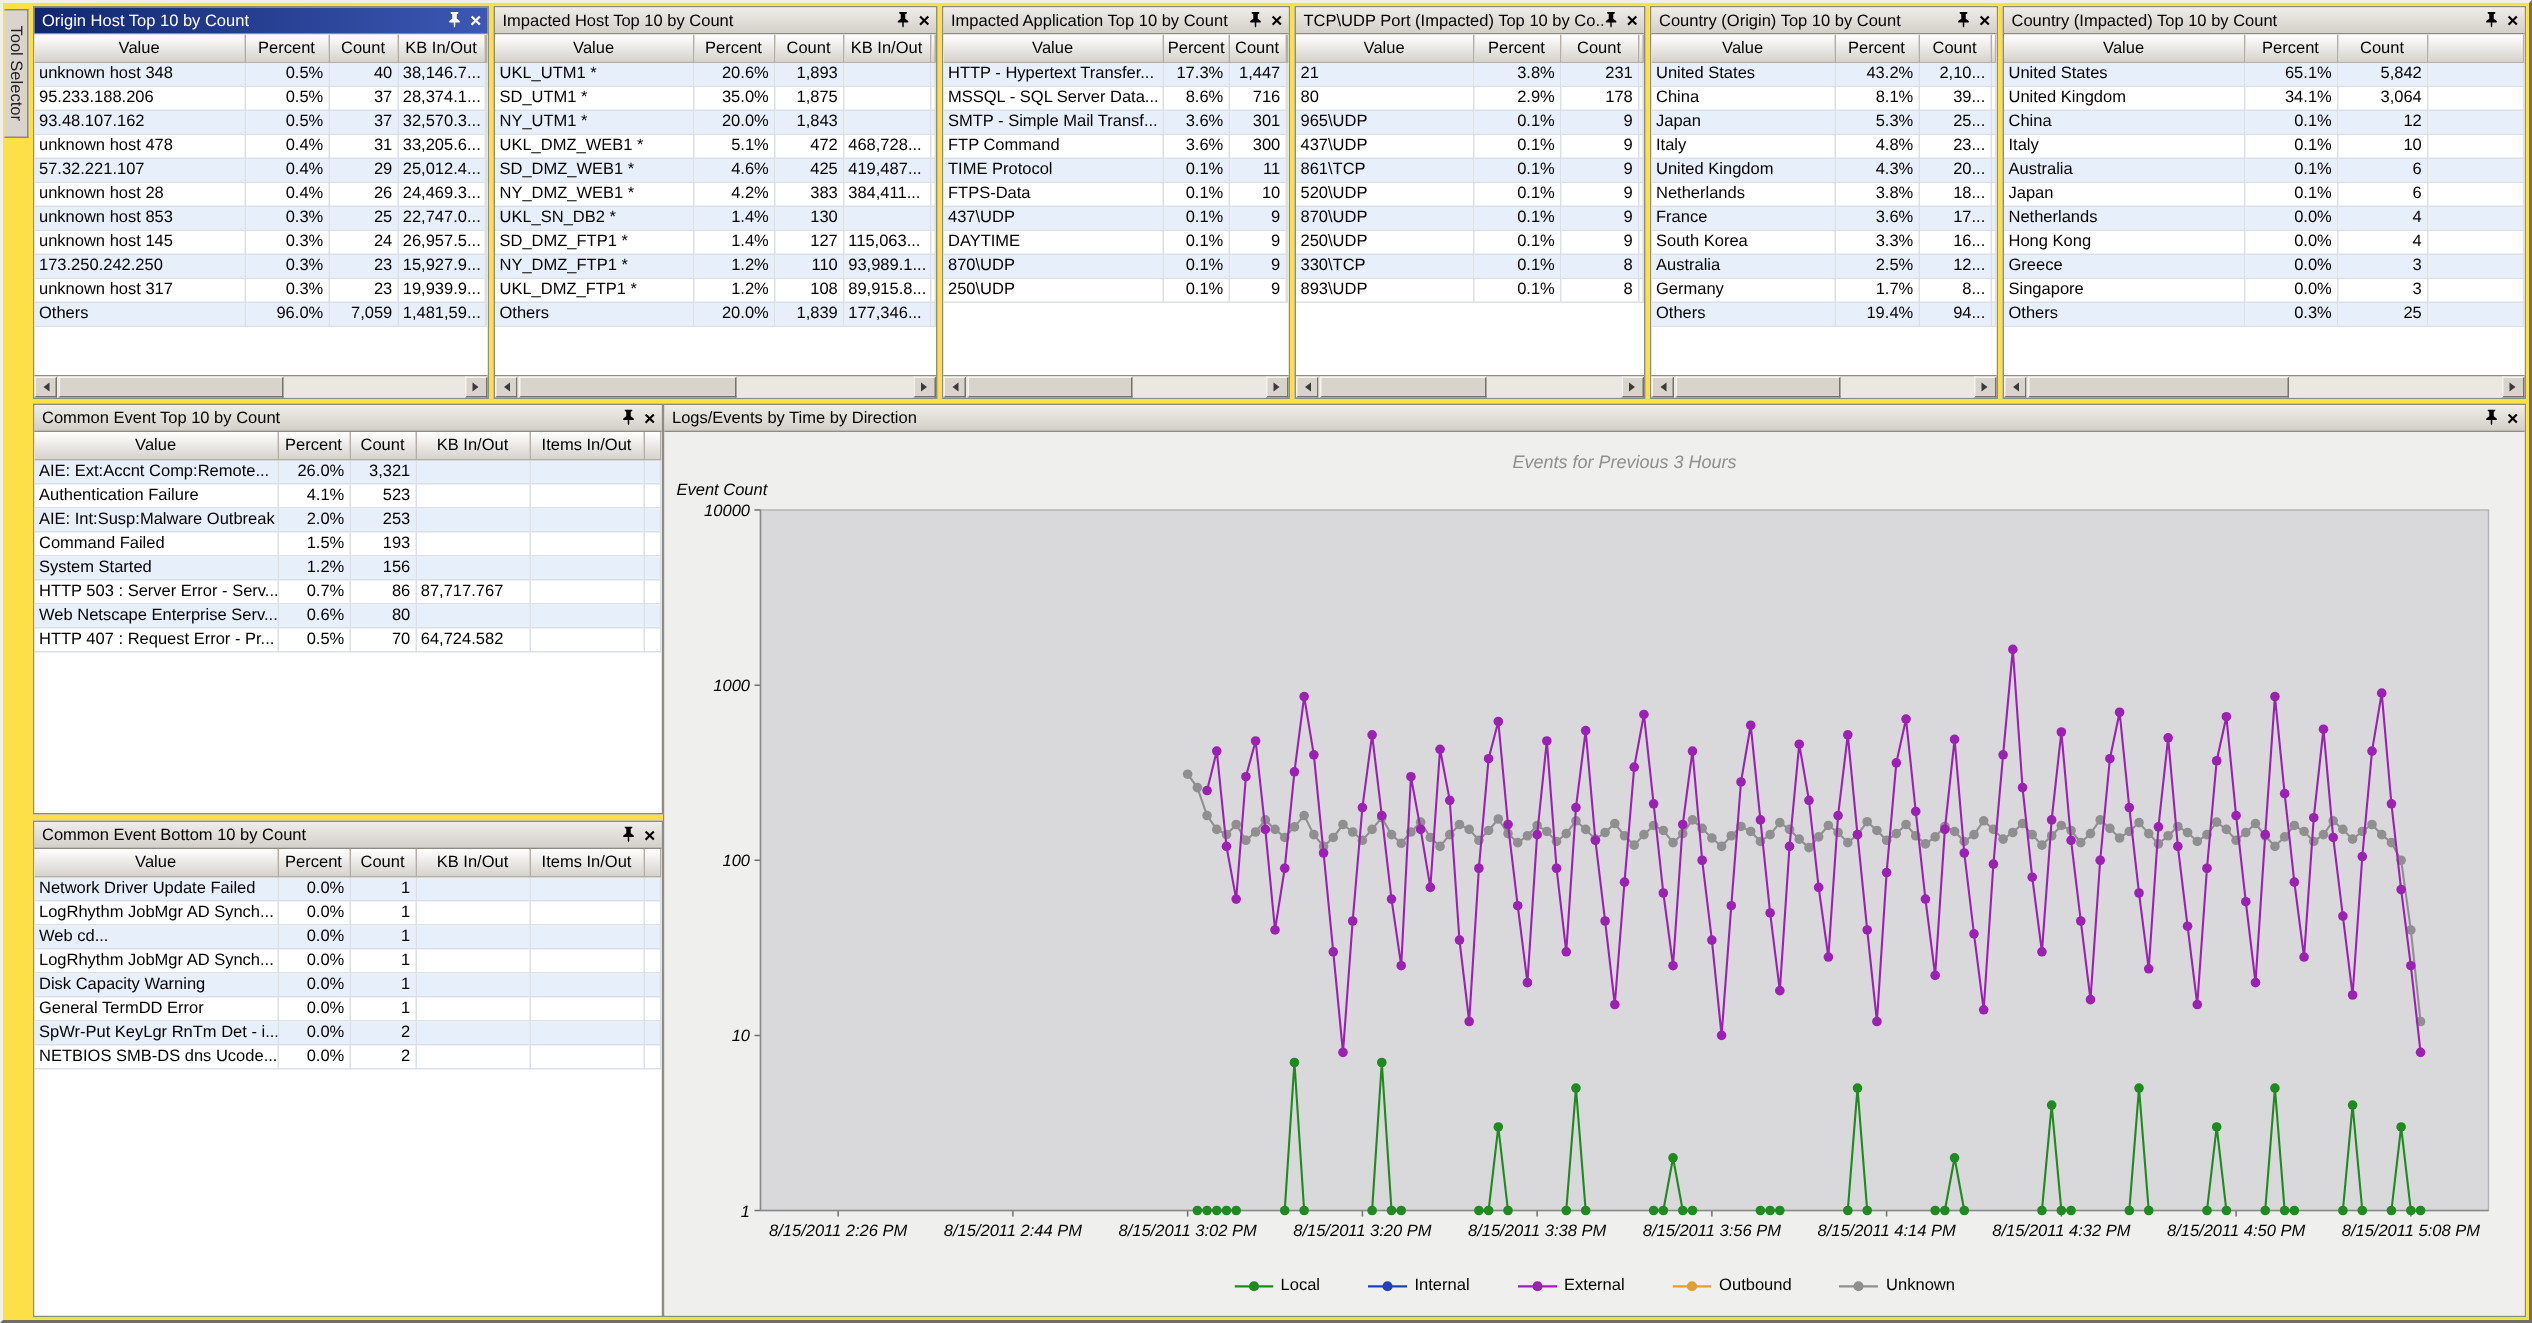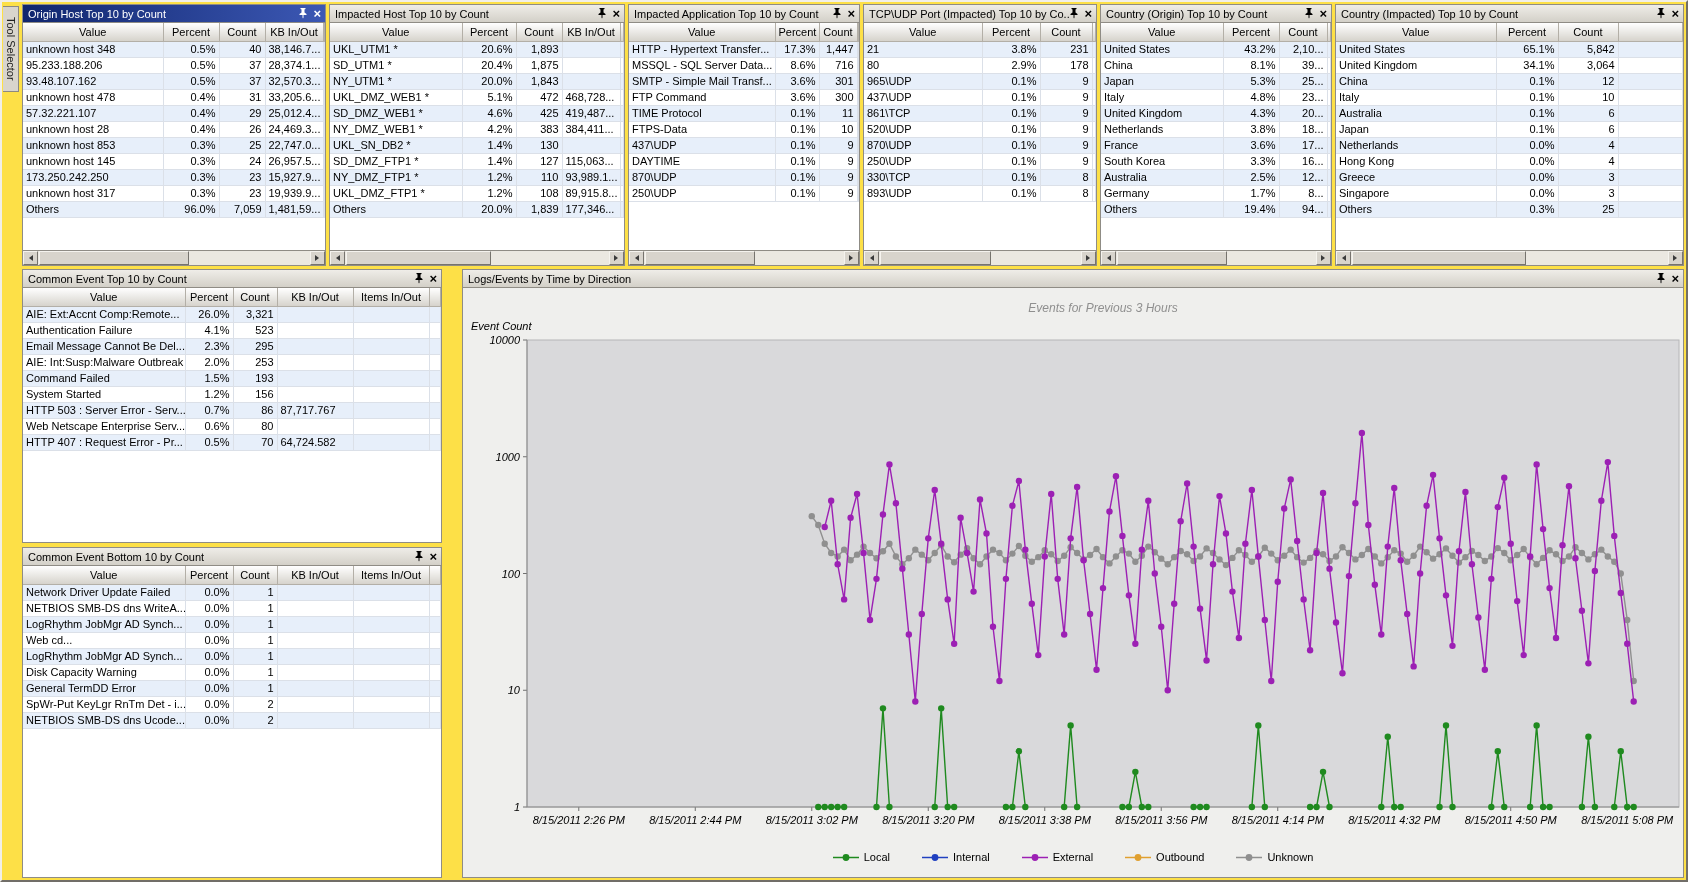--- a/index.html
+++ b/index.html
@@ -11,21 +11,21 @@
          display:flex; overflow:hidden; }
 
   .tool-strip { width:18px; }
   .tool-tab { margin-top:4px; margin-left:1px; width:16px; height:86px;
               background:#d9d5cd; border:1px solid #8c8981; border-left:none;
               display:flex; align-items:center; justify-content:center;
               writing-mode:vertical-rl; font-size:11px; color:#222; }
 
   .content { flex:1; padding:2px; display:flex; flex-direction:column; gap:3px; min-width:0; }
   .top-row { height:262px; display:flex; gap:3px; }
-  .bottom-row { flex:1; display:flex; gap:20px; min-height:0; }
+  .bottom-row { flex:1; display:flex; gap:0; min-height:0; }
   .left-col { width:420px; display:flex; flex-direction:column; gap:4px; }
 
   .panel { background:#fff; border:1px solid #8f8c85; display:flex; flex-direction:column; min-width:0; }
   .p0{width:304px} .p1{width:296px} .p2{width:232px} .p3{width:234px} .p4{width:232px} .p5{flex:1}
   .ce-top{height:274px} .ce-bottom{flex:1}
   .chart-panel{flex:1; min-width:0;}
 
   .titlebar { height:18px; flex:0 0 18px; display:flex; align-items:center;
               padding:0 4px 0 5px; background:linear-gradient(#efede8,#d3d0c8);
               border-bottom:1px solid #8f8c85; color:#000; }
@@ -239,21 +239,21 @@
               <tbody>
                 <tr>
                   <td>UKL_UTM1 *</td>
                   <td class="num">20.6%</td>
                   <td class="num">1,893</td>
                   <td></td>
                   <td></td>
                 </tr>
                 <tr>
                   <td>SD_UTM1 *</td>
-                  <td class="num">20.4%</td>
+                  <td class="num">35.0%</td>
                   <td class="num">1,875</td>
                   <td></td>
                   <td></td>
                 </tr>
                 <tr>
                   <td>NY_UTM1 *</td>
                   <td class="num">20.0%</td>
                   <td class="num">1,843</td>
                   <td></td>
                   <td></td>
@@ -791,28 +791,20 @@
                   </tr>
                   <tr>
                     <td>Authentication Failure</td>
                     <td class="num">4.1%</td>
                     <td class="num">523</td>
                     <td></td>
                     <td></td>
                     <td></td>
                   </tr>
                   <tr>
-                    <td>Email Message Cannot Be Del...</td>
-                    <td class="num">2.3%</td>
-                    <td class="num">295</td>
-                    <td></td>
-                    <td></td>
-                    <td></td>
-                  </tr>
-                  <tr>
                     <td>AIE: Int:Susp:Malware Outbreak</td>
                     <td class="num">2.0%</td>
                     <td class="num">253</td>
                     <td></td>
                     <td></td>
                     <td></td>
                   </tr>
                   <tr>
                     <td>Command Failed</td>
                     <td class="num">1.5%</td>
@@ -886,28 +878,20 @@
                     <th>Percent</th>
                     <th>Count</th>
                     <th>KB In/Out</th>
                     <th>Items In/Out</th>
                     <th></th>
                   </tr>
                 </thead>
                 <tbody>
                   <tr>
                     <td>Network Driver Update Failed</td>
-                    <td class="num">0.0%</td>
-                    <td class="num">1</td>
-                    <td></td>
-                    <td></td>
-                    <td></td>
-                  </tr>
-                  <tr>
-                    <td>NETBIOS SMB-DS dns WriteA...</td>
                     <td class="num">0.0%</td>
                     <td class="num">1</td>
                     <td></td>
                     <td></td>
                     <td></td>
                   </tr>
                   <tr>
                     <td>LogRhythm JobMgr AD Synch...</td>
                     <td class="num">0.0%</td>
                     <td class="num">1</td>

